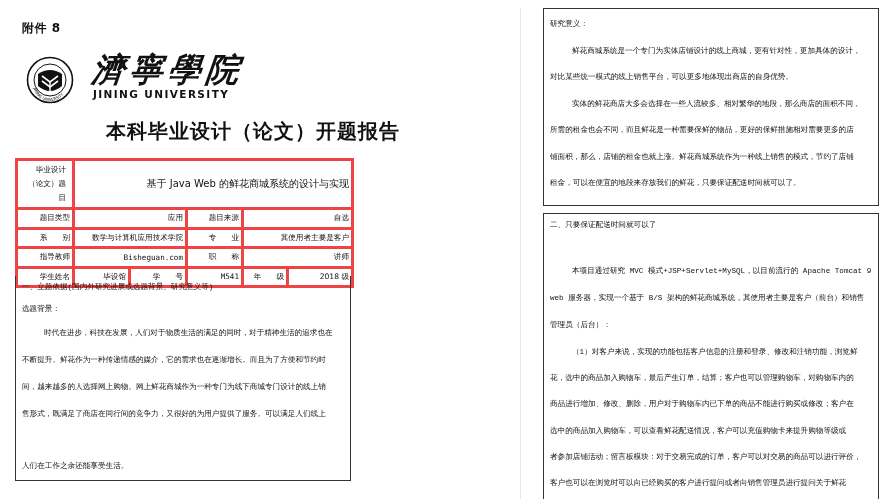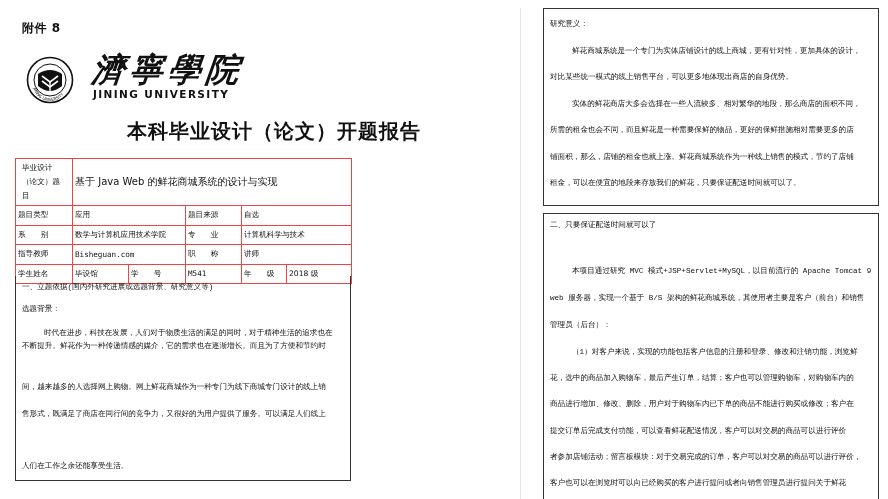--- a/index.html
+++ b/index.html
@@ -9,24 +9,24 @@
   .page { position: absolute; top: 0; background: #fff; }
   #page-left { left: 0; width: 440px; height: 409px; }
   .page-divider { position: absolute; left: 520px; top: 8px; width: 1px; height: 491px; background: #e6e6e6; }
 
   .attachment { position: absolute; left: 22px; top: 20px; font-size: 12px; font-weight: bold; letter-spacing: 0.5px; }
 
   .logo { position: absolute; left: 26px; top: 56px; width: 48px; height: 48px; }
   .uni-cn { position: absolute; left: 92px; top: 52px; font-family: "DejaVu Serif", serif; font-style: italic; font-size: 33px; letter-spacing: 5px; font-weight: bold; line-height: 36px; transform: skewX(-6deg); }
   .uni-en { position: absolute; left: 93px; top: 88px; font-size: 10.5px; letter-spacing: 1.4px; font-weight: bold; }
 
-  .report-title { position: absolute; left: 106px; top: 118px; font-family: "DejaVu Serif", serif; font-size: 20px; font-weight: bold; letter-spacing: 1px; margin-left: 21px; }
+  .report-title { position: absolute; left: 106px; top: 118px; font-family: "DejaVu Serif", serif; font-size: 20px; font-weight: bold; letter-spacing: 1px; }
 
   table.info { position: absolute; left: 15px; top: 158px; width: 336px; border-collapse: collapse; font-size: 7.6px; table-layout: fixed; }
-  table.info td { border: 1px solid #ef4444; text-align: left; vertical-align: middle; height: 19.5px; padding: 0 2px; white-space: nowrap; overflow: hidden; }
+  table.info td { border: 3px solid #ef4444; text-align: right; vertical-align: middle; height: 19.5px; padding: 0 2px; white-space: nowrap; overflow: hidden; }
   table.info td.title-label { height: 35px; white-space: normal; line-height: 14px; padding: 2px 6px; }
   .mono { font-family: "DejaVu Sans Mono", monospace; }
 
   .section-box { position: absolute; border: 1px solid #333; font-size: 7.6px; }
   #left-section { left: 15px; top: 276px; width: 336px; height: 205px; border-top: none; }
   .section-box p { position: absolute; left: 6px; right: 6px; white-space: nowrap; overflow: hidden; font-family: Liberation Mono, monospace; }
   .indent { text-indent: 22px; }
 
   #right-box1 { left: 543px; top: 8px; width: 336px; height: 198px; }
   #right-box2 { left: 543px; top: 213px; width: 336px; height: 286px; border-bottom: none; }
@@ -70,21 +70,21 @@
     <tr>
       <td>题目类型</td>
       <td colspan="2">应用</td>
       <td>题目来源</td>
       <td colspan="2">自选</td>
     </tr>
     <tr>
       <td>系　　别</td>
       <td colspan="2">数学与计算机应用技术学院</td>
       <td>专　　业</td>
-      <td colspan="2">计算机科学与技术</td>
+      <td colspan="2">其使用者主要是客户</td>
     </tr>
     <tr>
       <td>指导教师</td>
       <td colspan="2" class="mono">Bisheguan.com</td>
       <td>职　　称</td>
       <td colspan="2">讲师</td>
     </tr>
     <tr>
       <td>学生姓名</td>
       <td>毕设馆</td>
@@ -93,21 +93,21 @@
       <td>年　　级</td>
       <td>2018 级</td>
     </tr>
   </tbody>
     </table>
 
   <div class="section-box" id="left-section">
     <p style="top:6px">一、立题依据(国内外研究进展或选题背景、研究意义等)</p>
     <p style="top:28px">选题背景：</p>
     <p class="indent" style="top:52px">时代在进步，科技在发展，人们对于物质生活的满足的同时，对于精神生活的追求也在</p>
-    <p style="top:65px">不断提升。鲜花作为一种传递情感的媒介，它的需求也在逐渐增长。而且为了方便和节约时</p>
+    <p style="top:79px">不断提升。鲜花作为一种传递情感的媒介，它的需求也在逐渐增长。而且为了方便和节约时</p>
     <p style="top:106px">间，越来越多的人选择网上购物。网上鲜花商城作为一种专门为线下商城专门设计的线上销</p>
     <p style="top:133px">售形式，既满足了商店在同行间的竞争力，又很好的为用户提供了服务。可以满足人们线上</p>
     <p style="top:185px">人们在工作之余还能享受生活。</p>
   </div>
 </div>
 
 <div class="page-divider"></div>
 
 <div class="section-box" id="right-box1">
   <p style="top:10px">研究意义：</p>
@@ -120,16 +120,16 @@
 </div>
 
 <div class="section-box" id="right-box2">
   <p style="top:6px">二、只要保证配送时间就可以了</p>
   <p class="indent mono-mix" style="top:52px">本项目通过研究 MVC 模式+JSP+Servlet+MySQL，以目前流行的 Apache Tomcat 9.0 作为</p>
   <p style="top:79px">web 服务器，实现一个基于 B/S 架构的鲜花商城系统，其使用者主要是客户（前台）和销售</p>
   <p style="top:106px">管理员（后台）：</p>
   <p class="indent" style="top:133px">（1）对客户来说，实现的功能包括客户信息的注册和登录、修改和注销功能，浏览鲜</p>
   <p style="top:159px">花，选中的商品加入购物车，最后产生订单，结算；客户也可以管理购物车，对购物车内的</p>
   <p style="top:185px">商品进行增加、修改、删除，用户对于购物车内已下单的商品不能进行购买或修改；客户在</p>
-  <p style="top:212px">提交订单后完成支付功能，可以查看鲜花配送情况，客户可以对交易的商品可以进行评价</p>
+  <p style="top:212px">选中的商品加入购物车，可以查看鲜花配送情况，客户可以充值购物卡来提升购物等级或</p>
   <p style="top:238px">者参加店铺活动；留言板模块：对于交易完成的订单，客户可以对交易的商品可以进行评价，</p>
   <p style="top:264px">客户也可以在浏览时可以向已经购买的客户进行提问或者向销售管理员进行提问关于鲜花</p>
 </div>
 
 </body></html>

